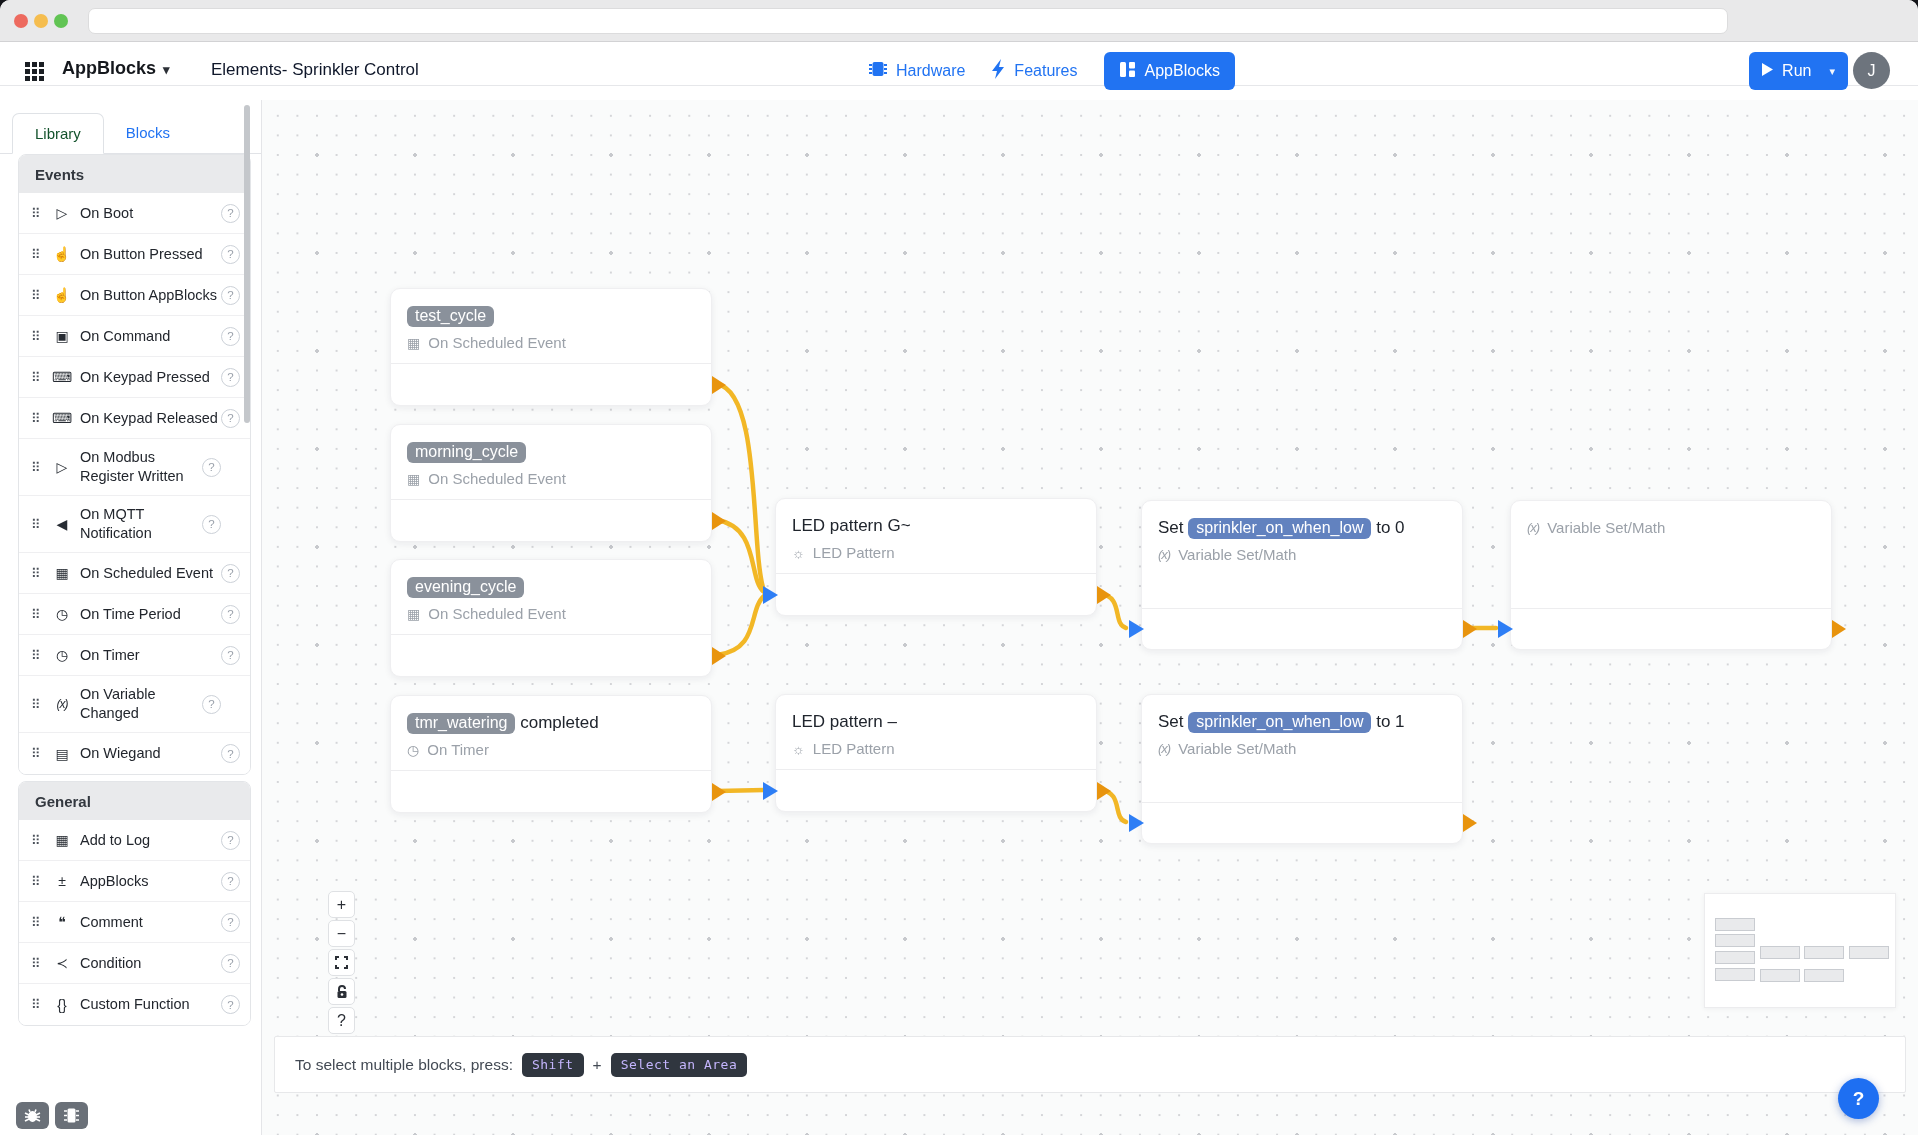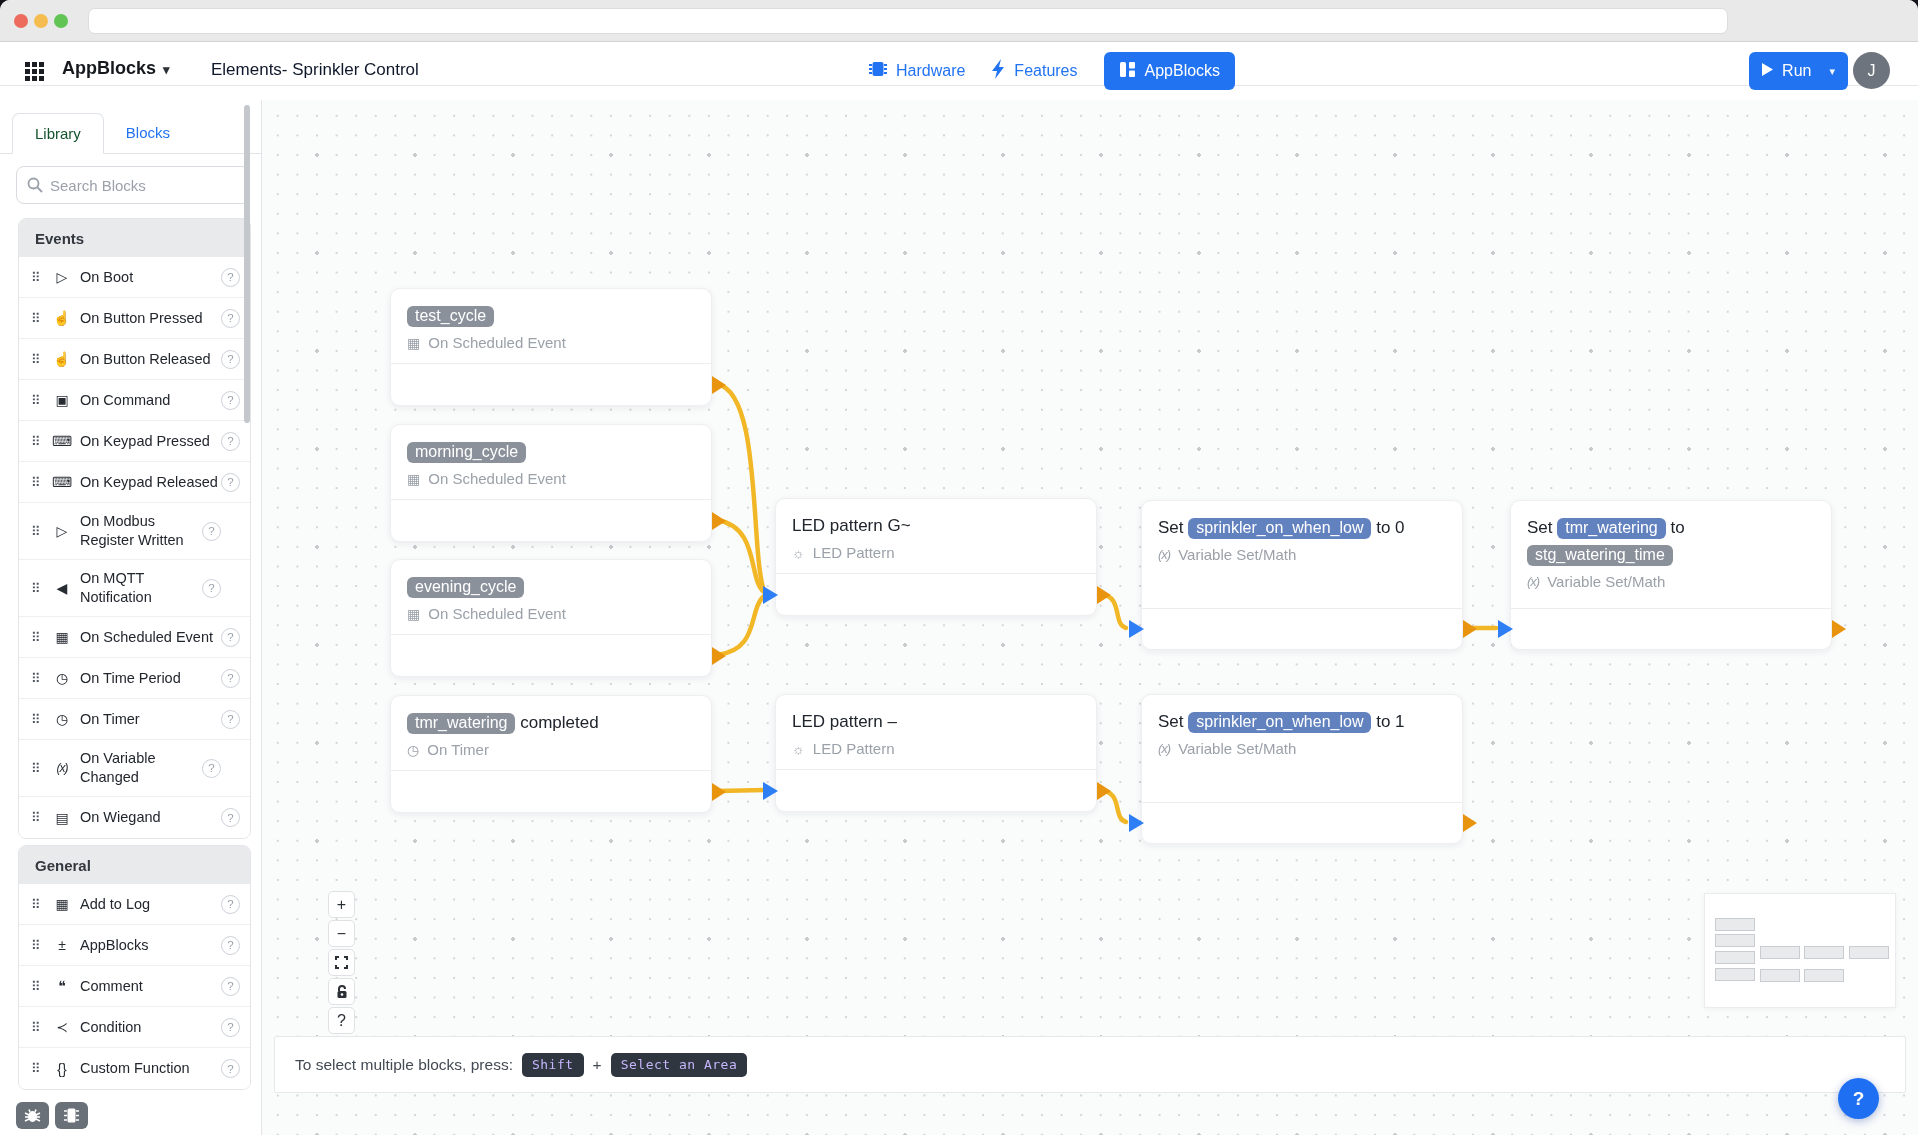--- a/index.html
+++ b/index.html
@@ -168,46 +168,39 @@
     <span class="rcaret">▾</span>
   </button>
   <button class="avatar">J</button>
 </div>
 
 <div class="sidebar">
   <div class="tabs">
     <button class="tab active">Library</button>
     <button class="tab blue">Blocks</button>
   </div>
-  <div class="searchwrap">
-    <svg width="16" height="16">
-        <circle cx="6.5" cy="6.5" r="5" fill="none" stroke="#9aa1ab" stroke-width="1.8"></circle>
-        <line x1="10.5" y1="10.5" x2="15" y2="15" stroke="#9aa1ab" stroke-width="1.8"></line>
-      </svg>
-    <input class="search" placeholder="Search Blocks" style="">
-  </div>
   <div id="sections">
       <div class="section">
         <div class="sec-head">Events</div>
         <div class="row">
           <span class="handle">⠿</span>
           <span class="ric">▷</span>
           <span class="rlabel">On Boot</span>
           <span class="rhelp">?</span>
         </div>
         <div class="row">
           <span class="handle">⠿</span>
           <span class="ric">☝</span>
           <span class="rlabel">On Button Pressed</span>
           <span class="rhelp">?</span>
         </div>
         <div class="row">
           <span class="handle">⠿</span>
           <span class="ric">☝</span>
-          <span class="rlabel">On Button Released</span>
+          <span class="rlabel">On Button AppBlocks</span>
           <span class="rhelp">?</span>
         </div>
         <div class="row">
           <span class="handle">⠿</span>
           <span class="ric">▣</span>
           <span class="rlabel">On Command</span>
           <span class="rhelp">?</span>
         </div>
         <div class="row">
           <span class="handle">⠿</span>
@@ -402,21 +395,20 @@
             <span class="g varx">(x)</span>
             <span>Variable Set/Math</span>
           </div>
         </div>
         <div class="bfoot"></div>
         <div class="port in" style="top: 119px;"></div>
         <div class="port out" style="top: 119px;"></div>
       </div>
       <div class="block" style="left: 1248px; top: 400px; width: 322px; height: 150px;">
         <div class="bmain" style="height: 108px;">
-          <div class="btitle"><span>Set </span><span class="badge blue">tmr_watering</span><span> to </span><span class="badge gray">stg_watering_time</span></div>
           <div class="bsub">
             <span class="g varx">(x)</span>
             <span>Variable Set/Math</span>
           </div>
         </div>
         <div class="bfoot"></div>
         <div class="port in" style="top: 119px;"></div>
         <div class="port out" style="top: 119px;"></div>
       </div>
     </div>

